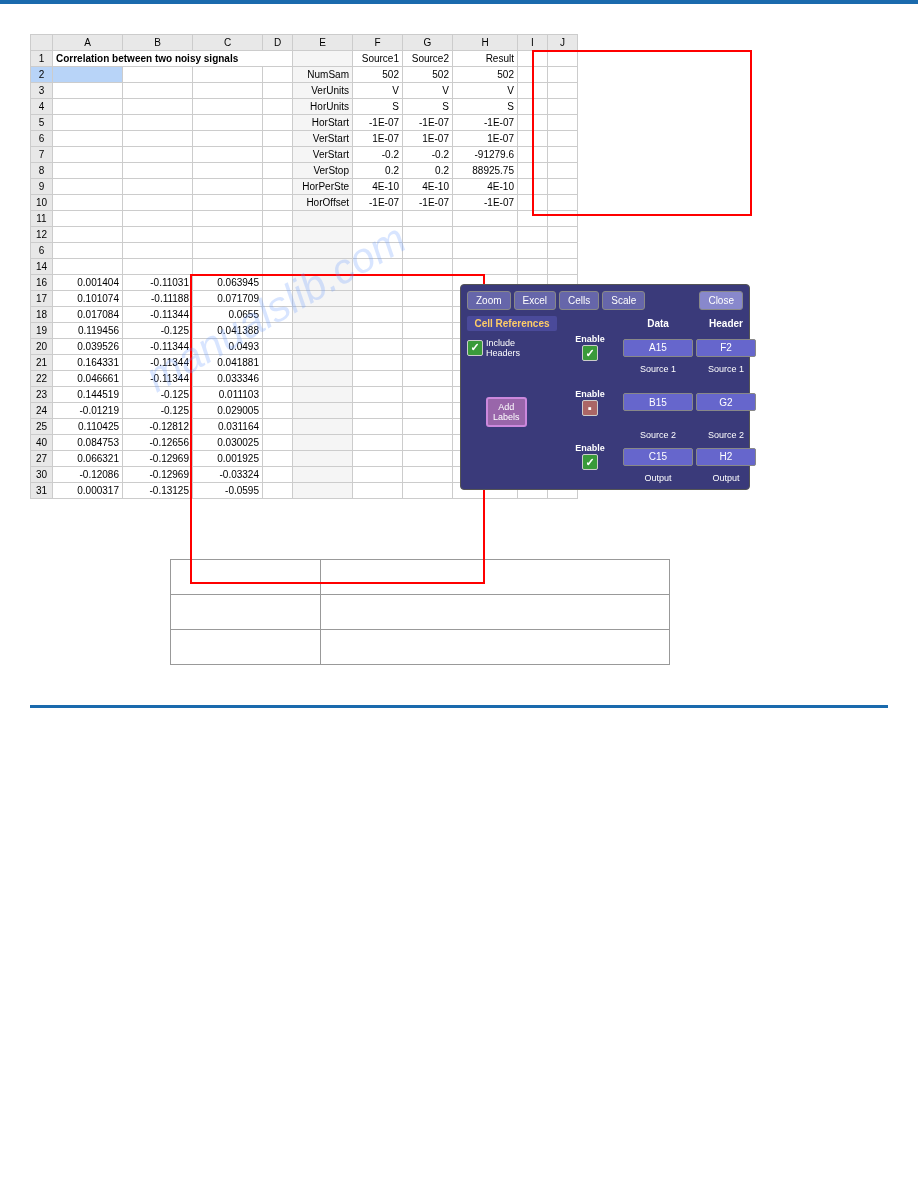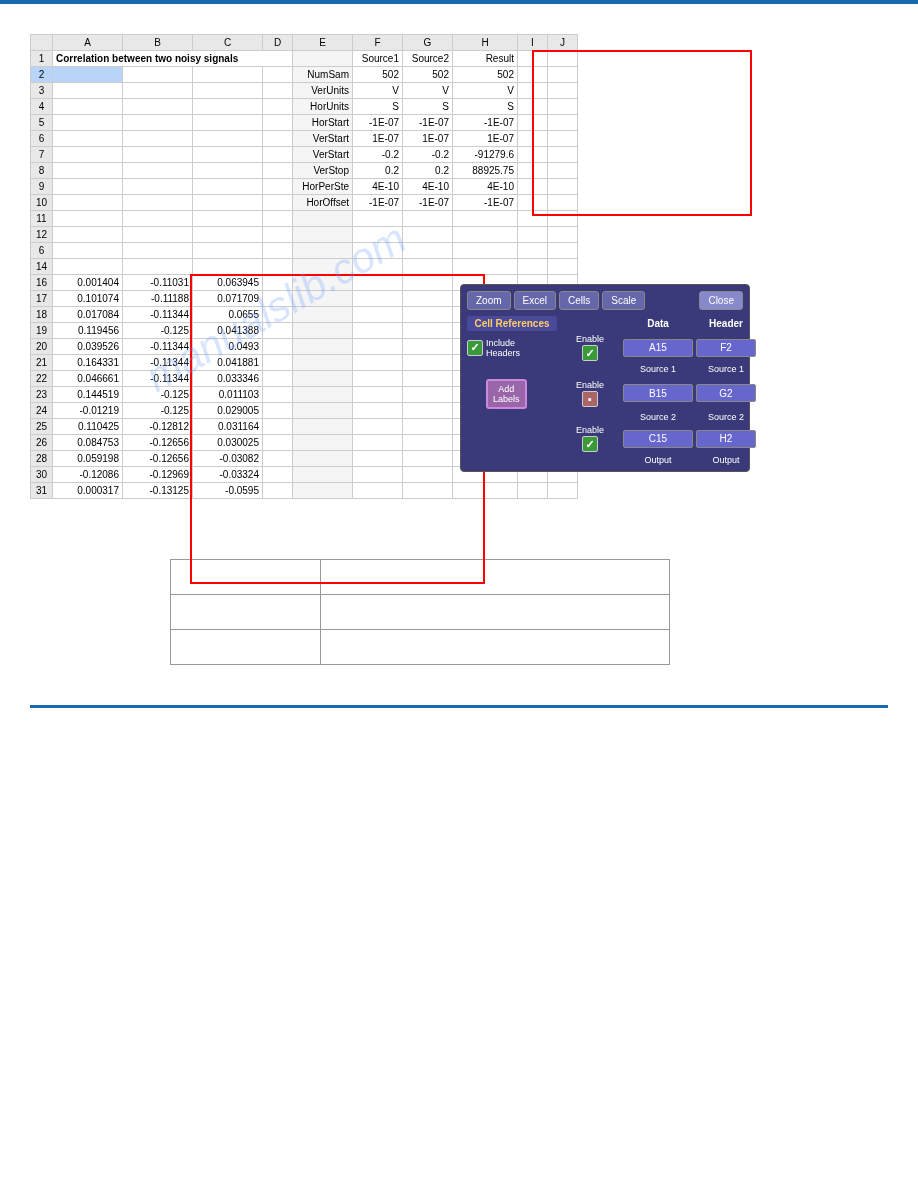--- a/index.html
+++ b/index.html
@@ -142,20 +142,21 @@
     .enable-checkbox {
       display: flex;
       flex-direction: column;
       align-items: center;
       gap: 1px;
     }
 
     .enable-label {
       color: #fff;
       font-size: 9px;
+      font-weight: bold;
     }
 
     .checkbox-blue {
       width: 16px;
       height: 16px;
       background: #3a9a3a;
       border: 1px solid #ccc;
       border-radius: 2px;
       display: flex;
       align-items: center;
@@ -554,37 +555,37 @@
             <td style="width: 70px;">0.031164</td>
             <td style="width: 30px;"></td>
             <td style="font-weight: normal; text-align: right; background: rgb(245, 245, 245); width: 60px;"></td>
             <td style="text-align: right; width: 50px;"></td>
             <td style="text-align: right; width: 50px;"></td>
             <td style="text-align: right; width: 65px;"></td>
             <td style="width: 30px;"></td>
             <td style="width: 30px;"></td>
           </tr>
           <tr>
-            <td class="row-header">26</td>
+            <td class="row-header">40</td>
             <td style="width: 70px;">0.084753</td>
             <td style="width: 70px;">-0.12656</td>
             <td style="width: 70px;">0.030025</td>
             <td style="width: 30px;"></td>
             <td style="font-weight: normal; text-align: right; background: rgb(245, 245, 245); width: 60px;"></td>
             <td style="text-align: right; width: 50px;"></td>
             <td style="text-align: right; width: 50px;"></td>
             <td style="text-align: right; width: 65px;"></td>
             <td style="width: 30px;"></td>
             <td style="width: 30px;"></td>
           </tr>
           <tr>
-            <td class="row-header">28</td>
-            <td style="width: 70px;">0.059198</td>
-            <td style="width: 70px;">-0.12656</td>
-            <td style="width: 70px;">-0.03082</td>
+            <td class="row-header">27</td>
+            <td style="width: 70px;">0.066321</td>
+            <td style="width: 70px;">-0.12969</td>
+            <td style="width: 70px;">0.001925</td>
             <td style="width: 30px;"></td>
             <td style="font-weight: normal; text-align: right; background: rgb(245, 245, 245); width: 60px;"></td>
             <td style="text-align: right; width: 50px;"></td>
             <td style="text-align: right; width: 50px;"></td>
             <td style="text-align: right; width: 65px;"></td>
             <td style="width: 30px;"></td>
             <td style="width: 30px;"></td>
           </tr>
           <tr>
             <td class="row-header">30</td>
@@ -645,21 +646,21 @@
           <div class="checkbox-blue">✓</div>
         </div>
         <div class="cell-ref-box">A15</div>
         <div class="cell-ref-box">F2</div>
 
         <div></div>
         <div></div>
         <div style="color:#fff;font-size:9px;text-align:center;">Source 1</div>
         <div style="color:#fff;font-size:9px;text-align:center;">Source 1</div>
 
-        <div style="display:flex;align-items:center;gap:3px;margin-top:2px;">
+        <div style="display:flex;align-items:center;gap:3px;margin-top:20px;">
           <div style="width:16px;height:16px;"></div>
           <div class="add-labels-btn">
             <span>Add<br>Labels</span>
           </div>
         </div>
         <div class="enable-checkbox">
           <span class="enable-label">Enable</span>
           <div class="checkbox-partial">▪</div>
         </div>
         <div class="cell-ref-box">B15</div>

